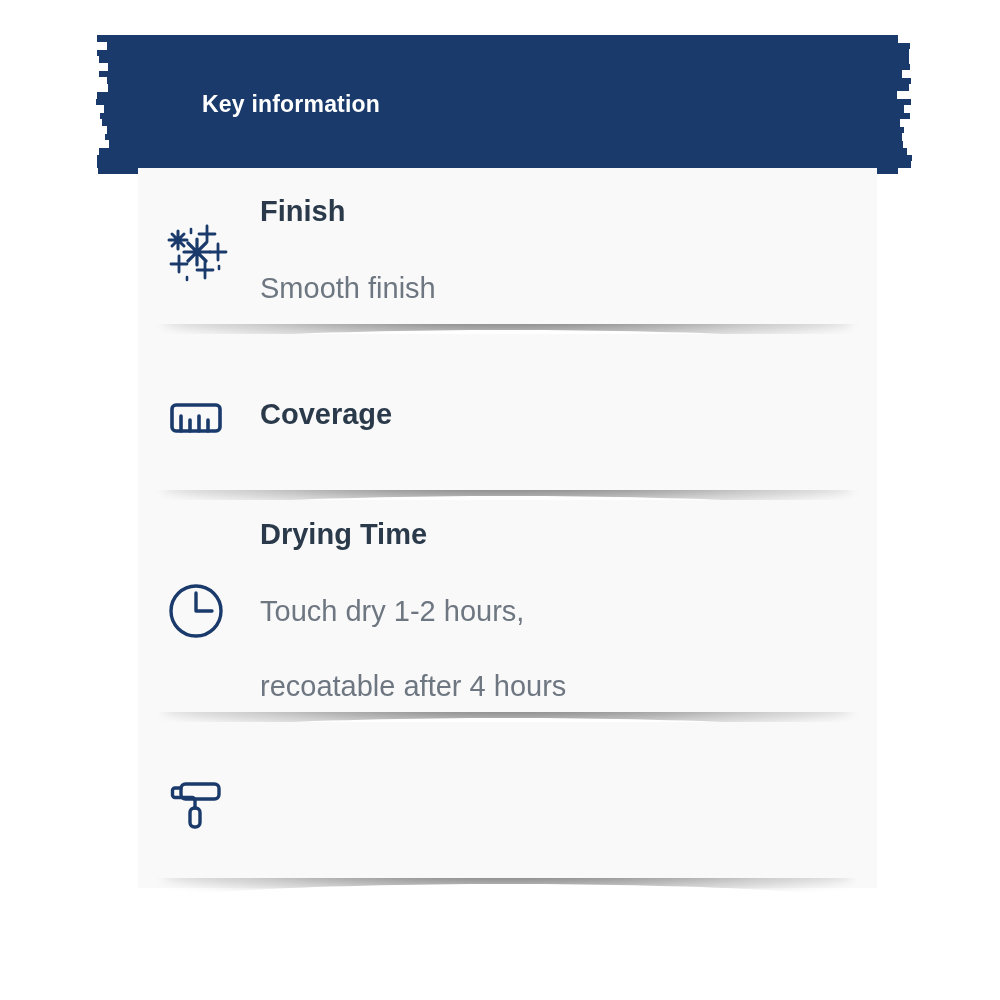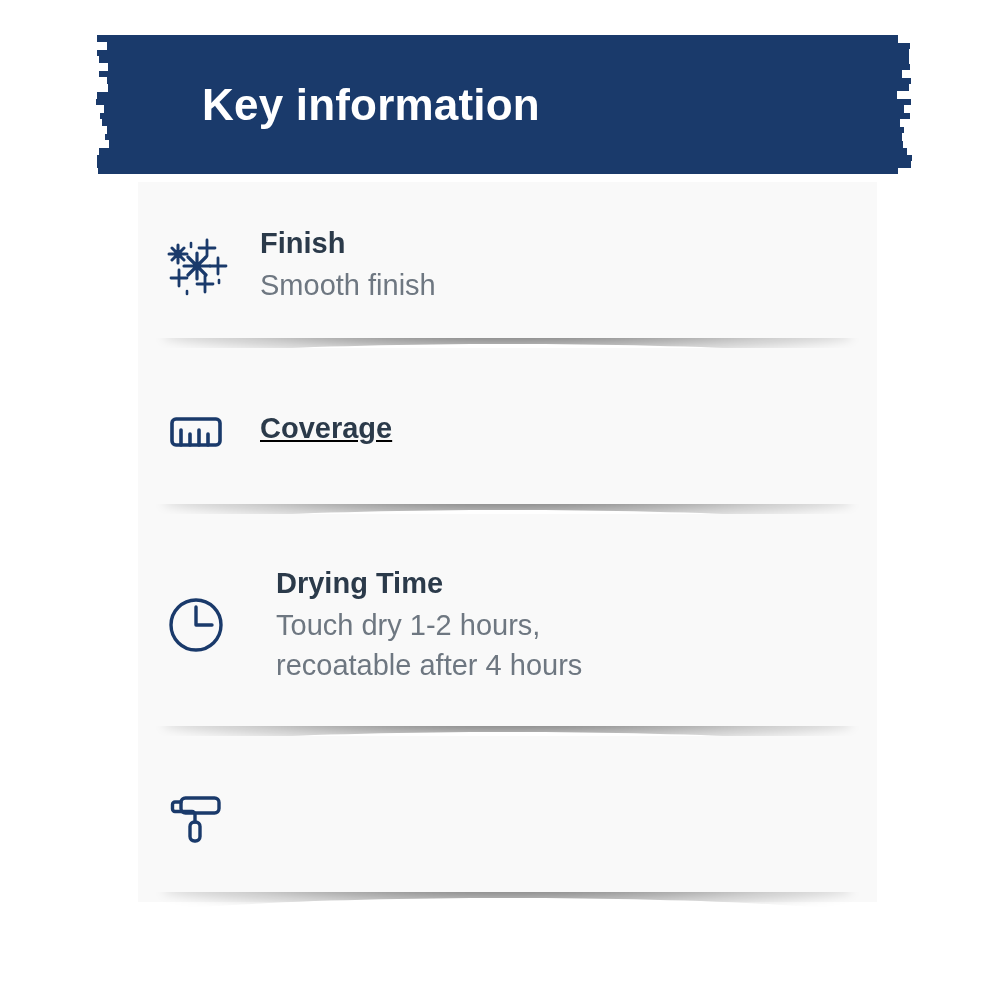--- a/index.html
+++ b/index.html
@@ -59,46 +59,46 @@
   .tear.right i { right: 0; }
 
   .header-title {
     position: absolute;
     left: 107px;
     top: 0;
     height: 139px;
     display: flex;
     align-items: center;
     color: #ffffff;
-    font-size: 44px;
+    font-size: 23px;
     font-weight: bold;
     letter-spacing: 0.2px;
     white-space: nowrap;
   }
 
   
   .cards {
     position: absolute;
     left: 138px;
-    top: 182px;
+    top: 168px;
     width: 739px;
   }
 
   .card {
     position: relative;
     background: #f9f9f9;
     display: flex;
     align-items: center;
     box-sizing: border-box;
     padding: 0 0 0 26px;
   }
 
   .card.r0 { height: 166px; }
-  .card.r1 { height: 166px; text-decoration: underline; }
-  .card.r2 { height: 222px; gap: 16px; }
+  .card.r1 { height: 166px; }
+  .card.r2 { height: 222px; }
   .card.r3 { height: 166px; }
 
   
   .curl {
     position: absolute;
     left: -6px;
     right: -6px;
     bottom: -20px;
     height: 30px;
     pointer-events: none;
@@ -155,21 +155,21 @@
     margin-bottom: 4px;
     white-space: nowrap;
   }
 
   .row-value {
     font-size: 29px;
     font-weight: normal;
     color: #6e7781;
     line-height: 1.36;
   }
-  .row-value span { display: block; white-space: nowrap; }
+  .row-value span { display: block; white-space: nowrap; margin-top: 35px; }
 </style>
 </head>
 <body>
 
 <div id="root">
 
   <div class="header-wrap">
     <div class="header-band"></div>
     <div class="tear left">
         <i style="top: 0px; width: 2px; height: 8px;"></i>

